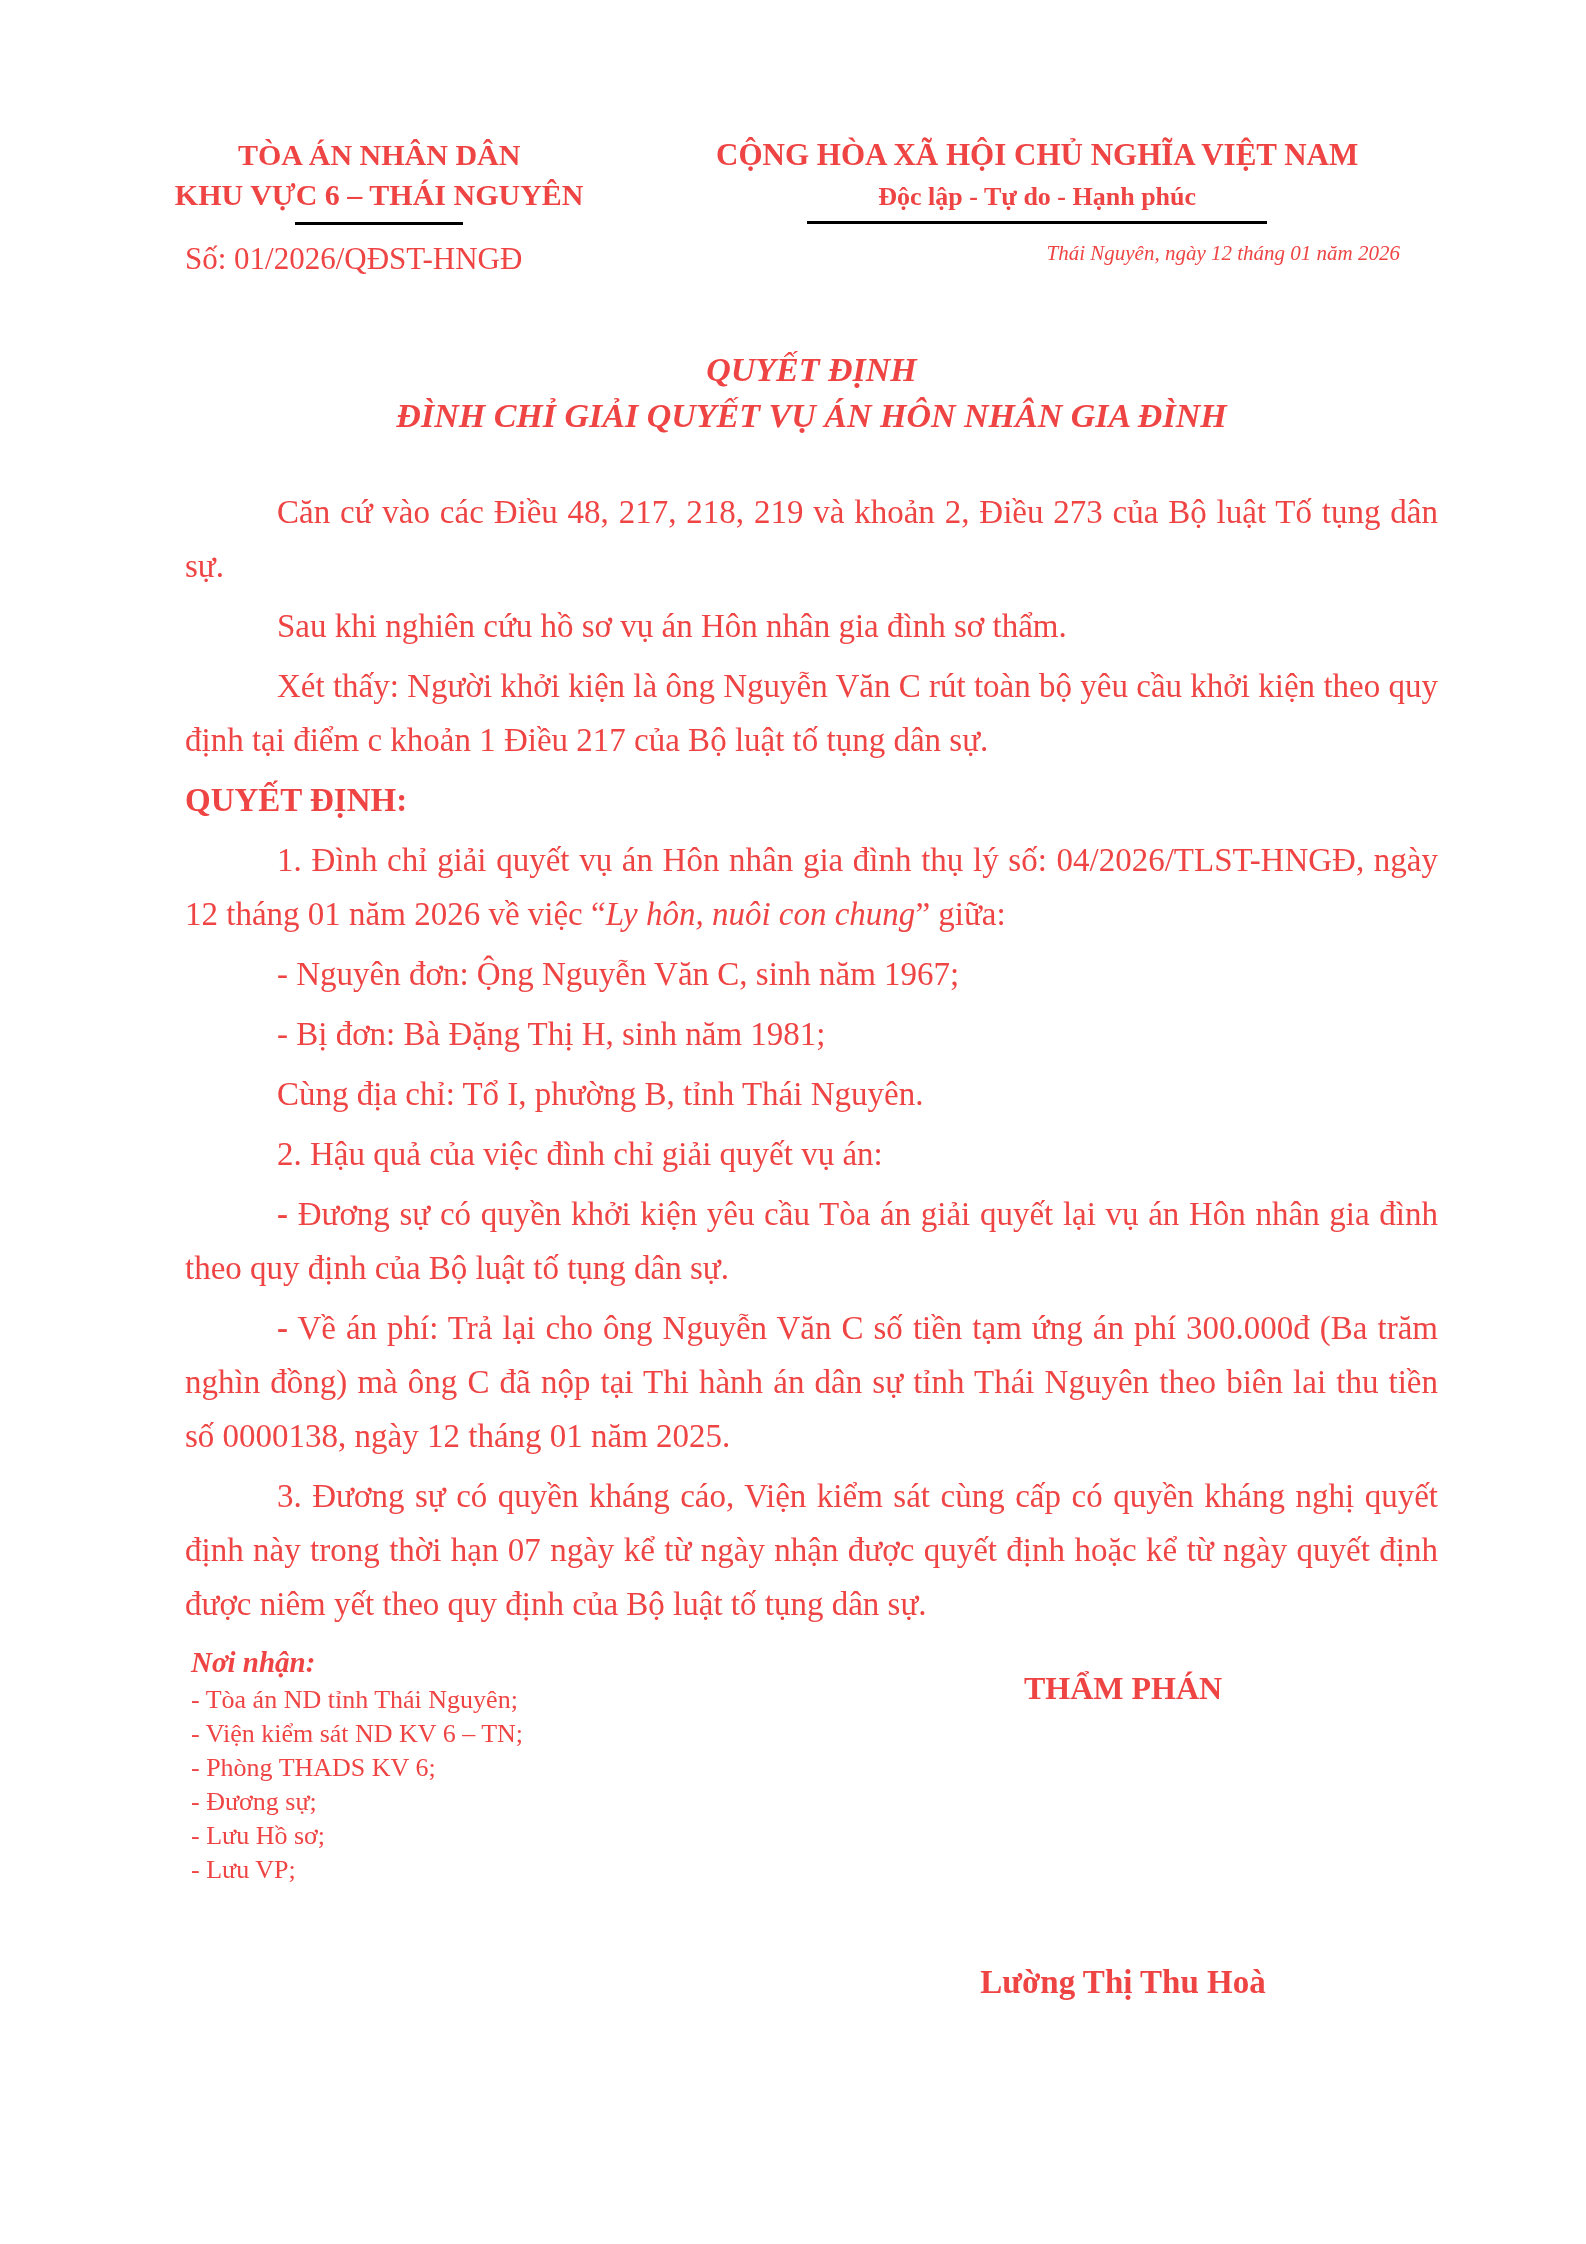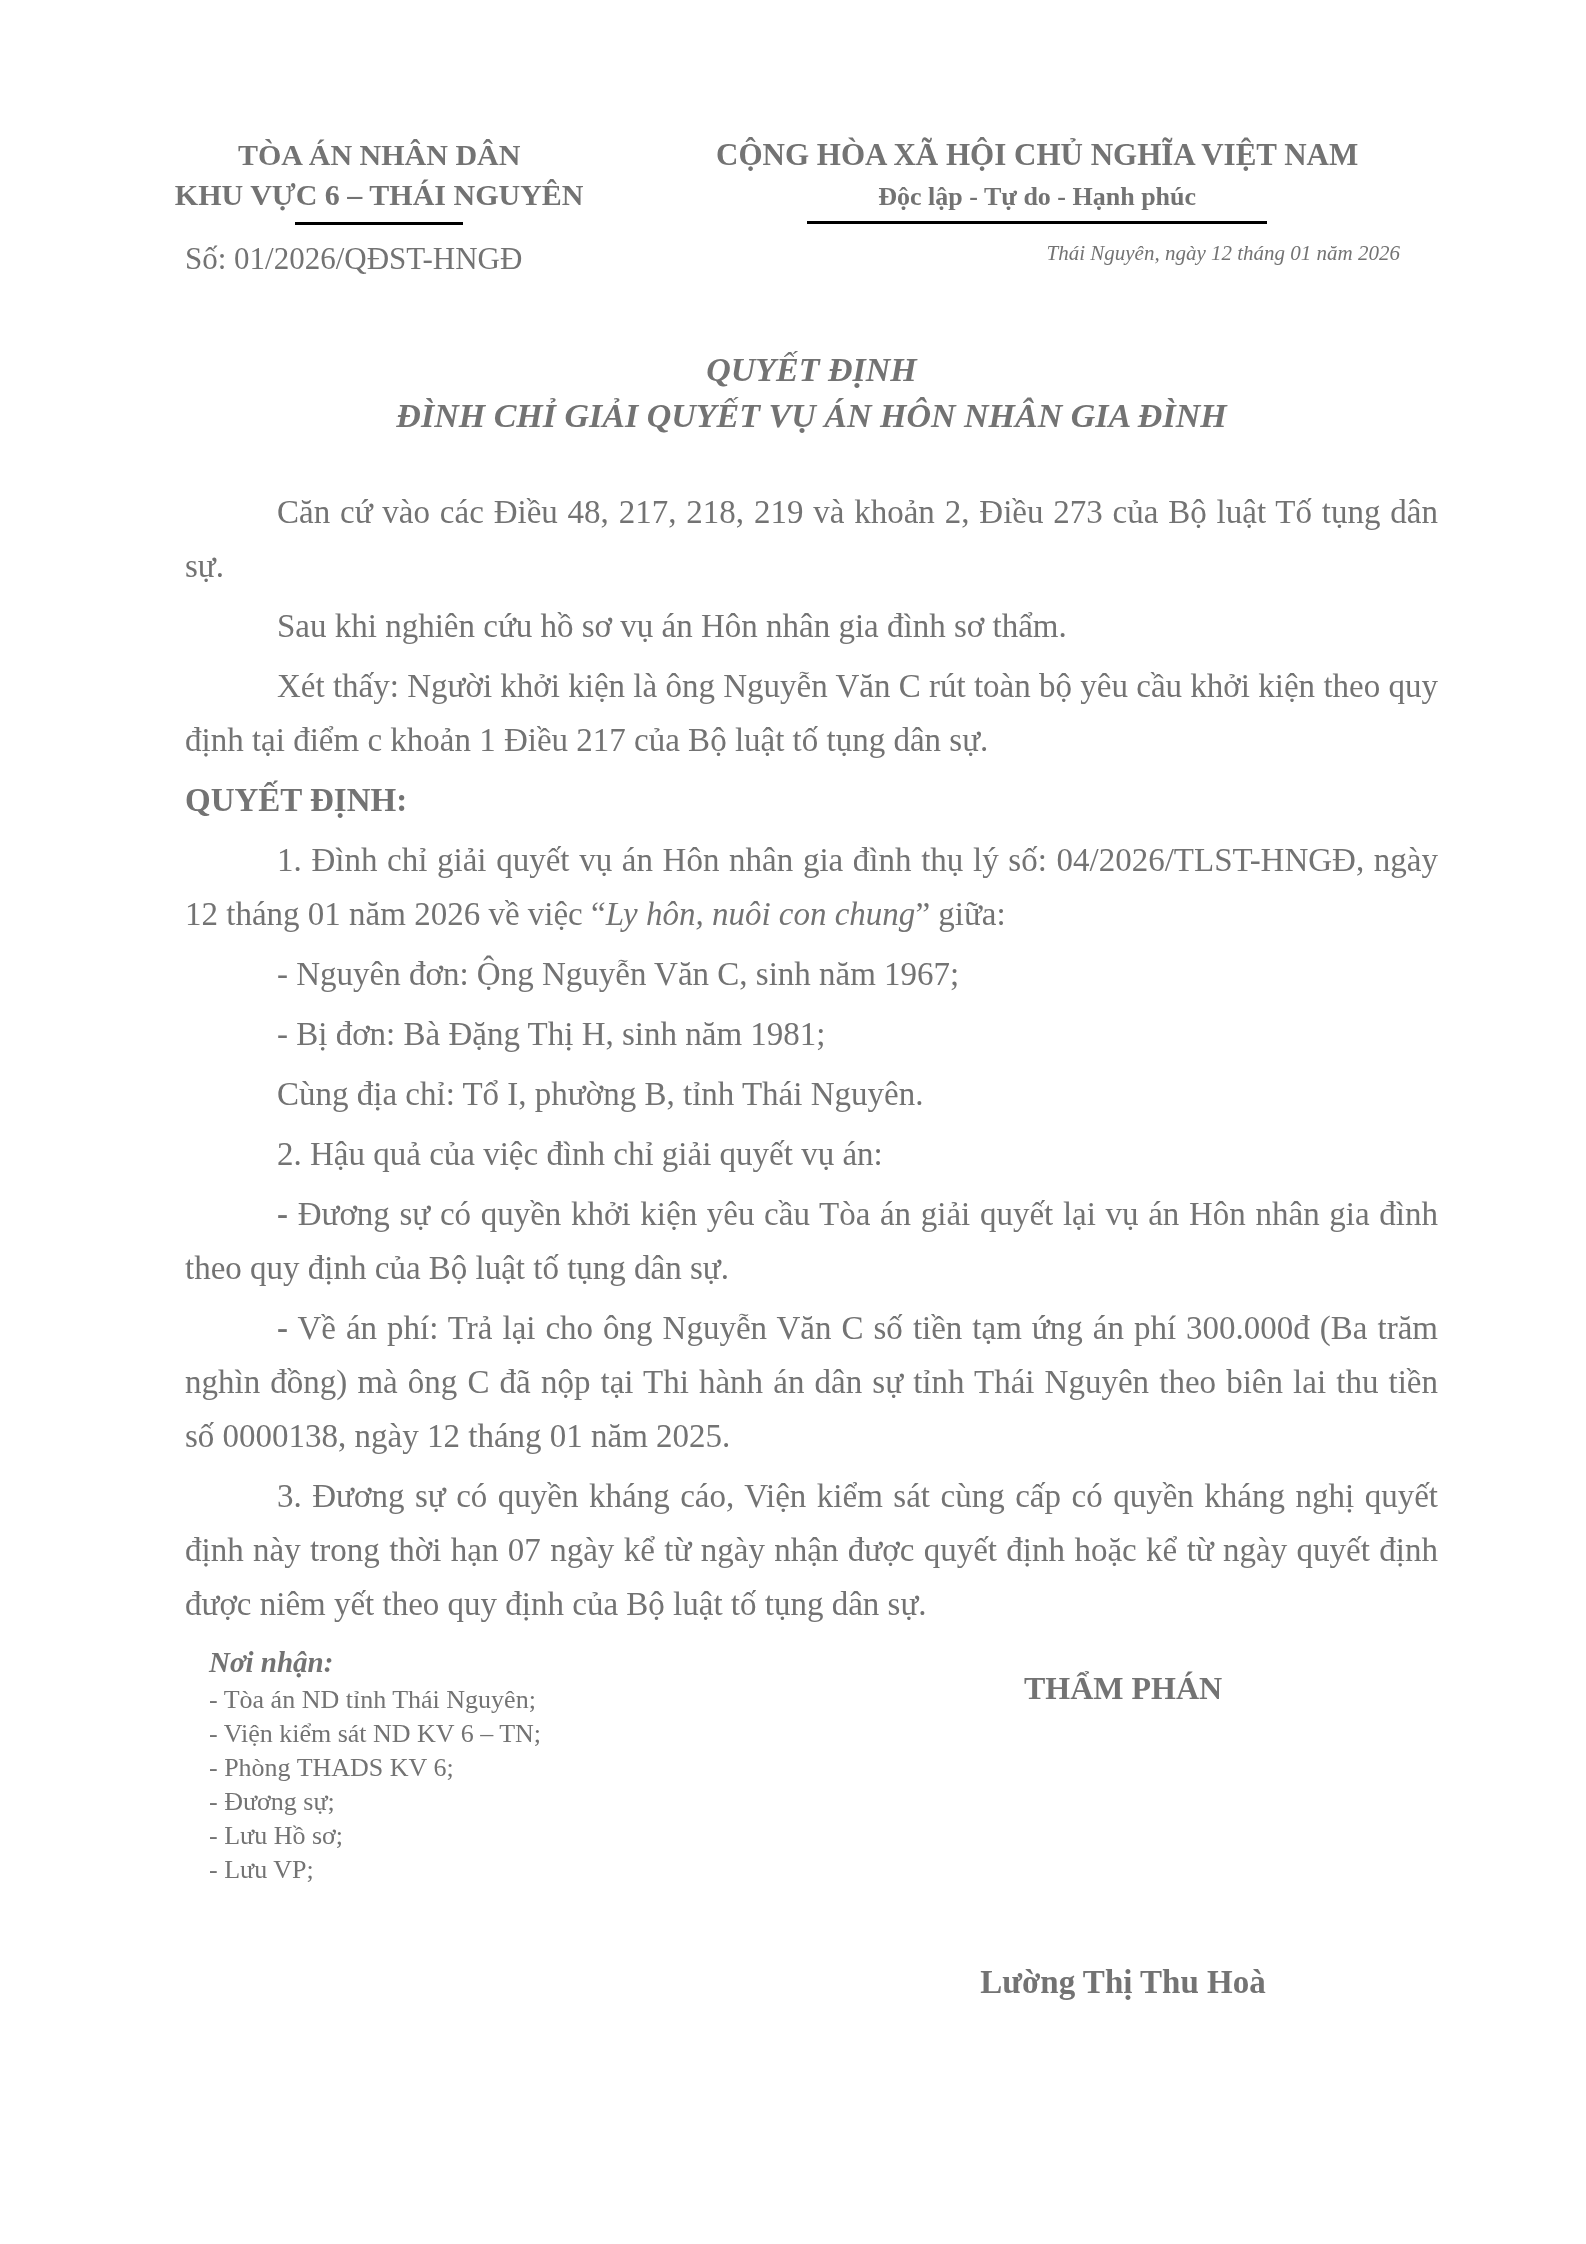--- a/index.html
+++ b/index.html
@@ -2,21 +2,21 @@
 <html lang="vi"><head>
 <meta charset="utf-8">
 <style>
   html, body { margin: 0; padding: 0; background: #ffffff; }
   .page {
     position: relative;
     width: 1586px;
     height: 2244px;
     margin: 0 auto;
     background: #ffffff;
-    color: #737373;
+    color: #ef4444;
     font-family: "Liberation Serif", "DejaVu Serif", serif;
     box-sizing: border-box;
     padding: 135px 148px 0 185px;
     overflow: hidden;
   }
 
   
   .header-row { display: flex; align-items: flex-start; }
   .hdr-left { width: 520px; margin-left: -60px; text-align: center; }
   .hdr-right { width: 820px; margin-left: 3px; text-align: center; }
@@ -46,21 +46,21 @@
   }
   p.decision-heading {
     text-indent: 0;
     font-weight: bold;
   }
   .italic-seg { font-style: italic; }
   .bold-dash { font-weight: bold; }
 
   
   .footer-row { display: flex; margin-top: 10px; }
-  .recipients { flex: 1; margin-left: 24px; }
+  .recipients { flex: 1; margin-left: 6px; }
   .recipients-label { font-weight: bold; font-style: italic; font-size: 29px; line-height: 42px; }
   .recipient-item { font-size: 26px; line-height: 34px; }
   .signature-block { width: 600px; margin-right: 15px; text-align: center; margin-top: 26px; }
   .signer-title { font-weight: bold; font-size: 32px; line-height: 42px; }
   .sig-space { height: 252px; }
   .signer-name { font-weight: bold; font-size: 33px; line-height: 42px; }
 </style>
 </head>
 <body>
 

